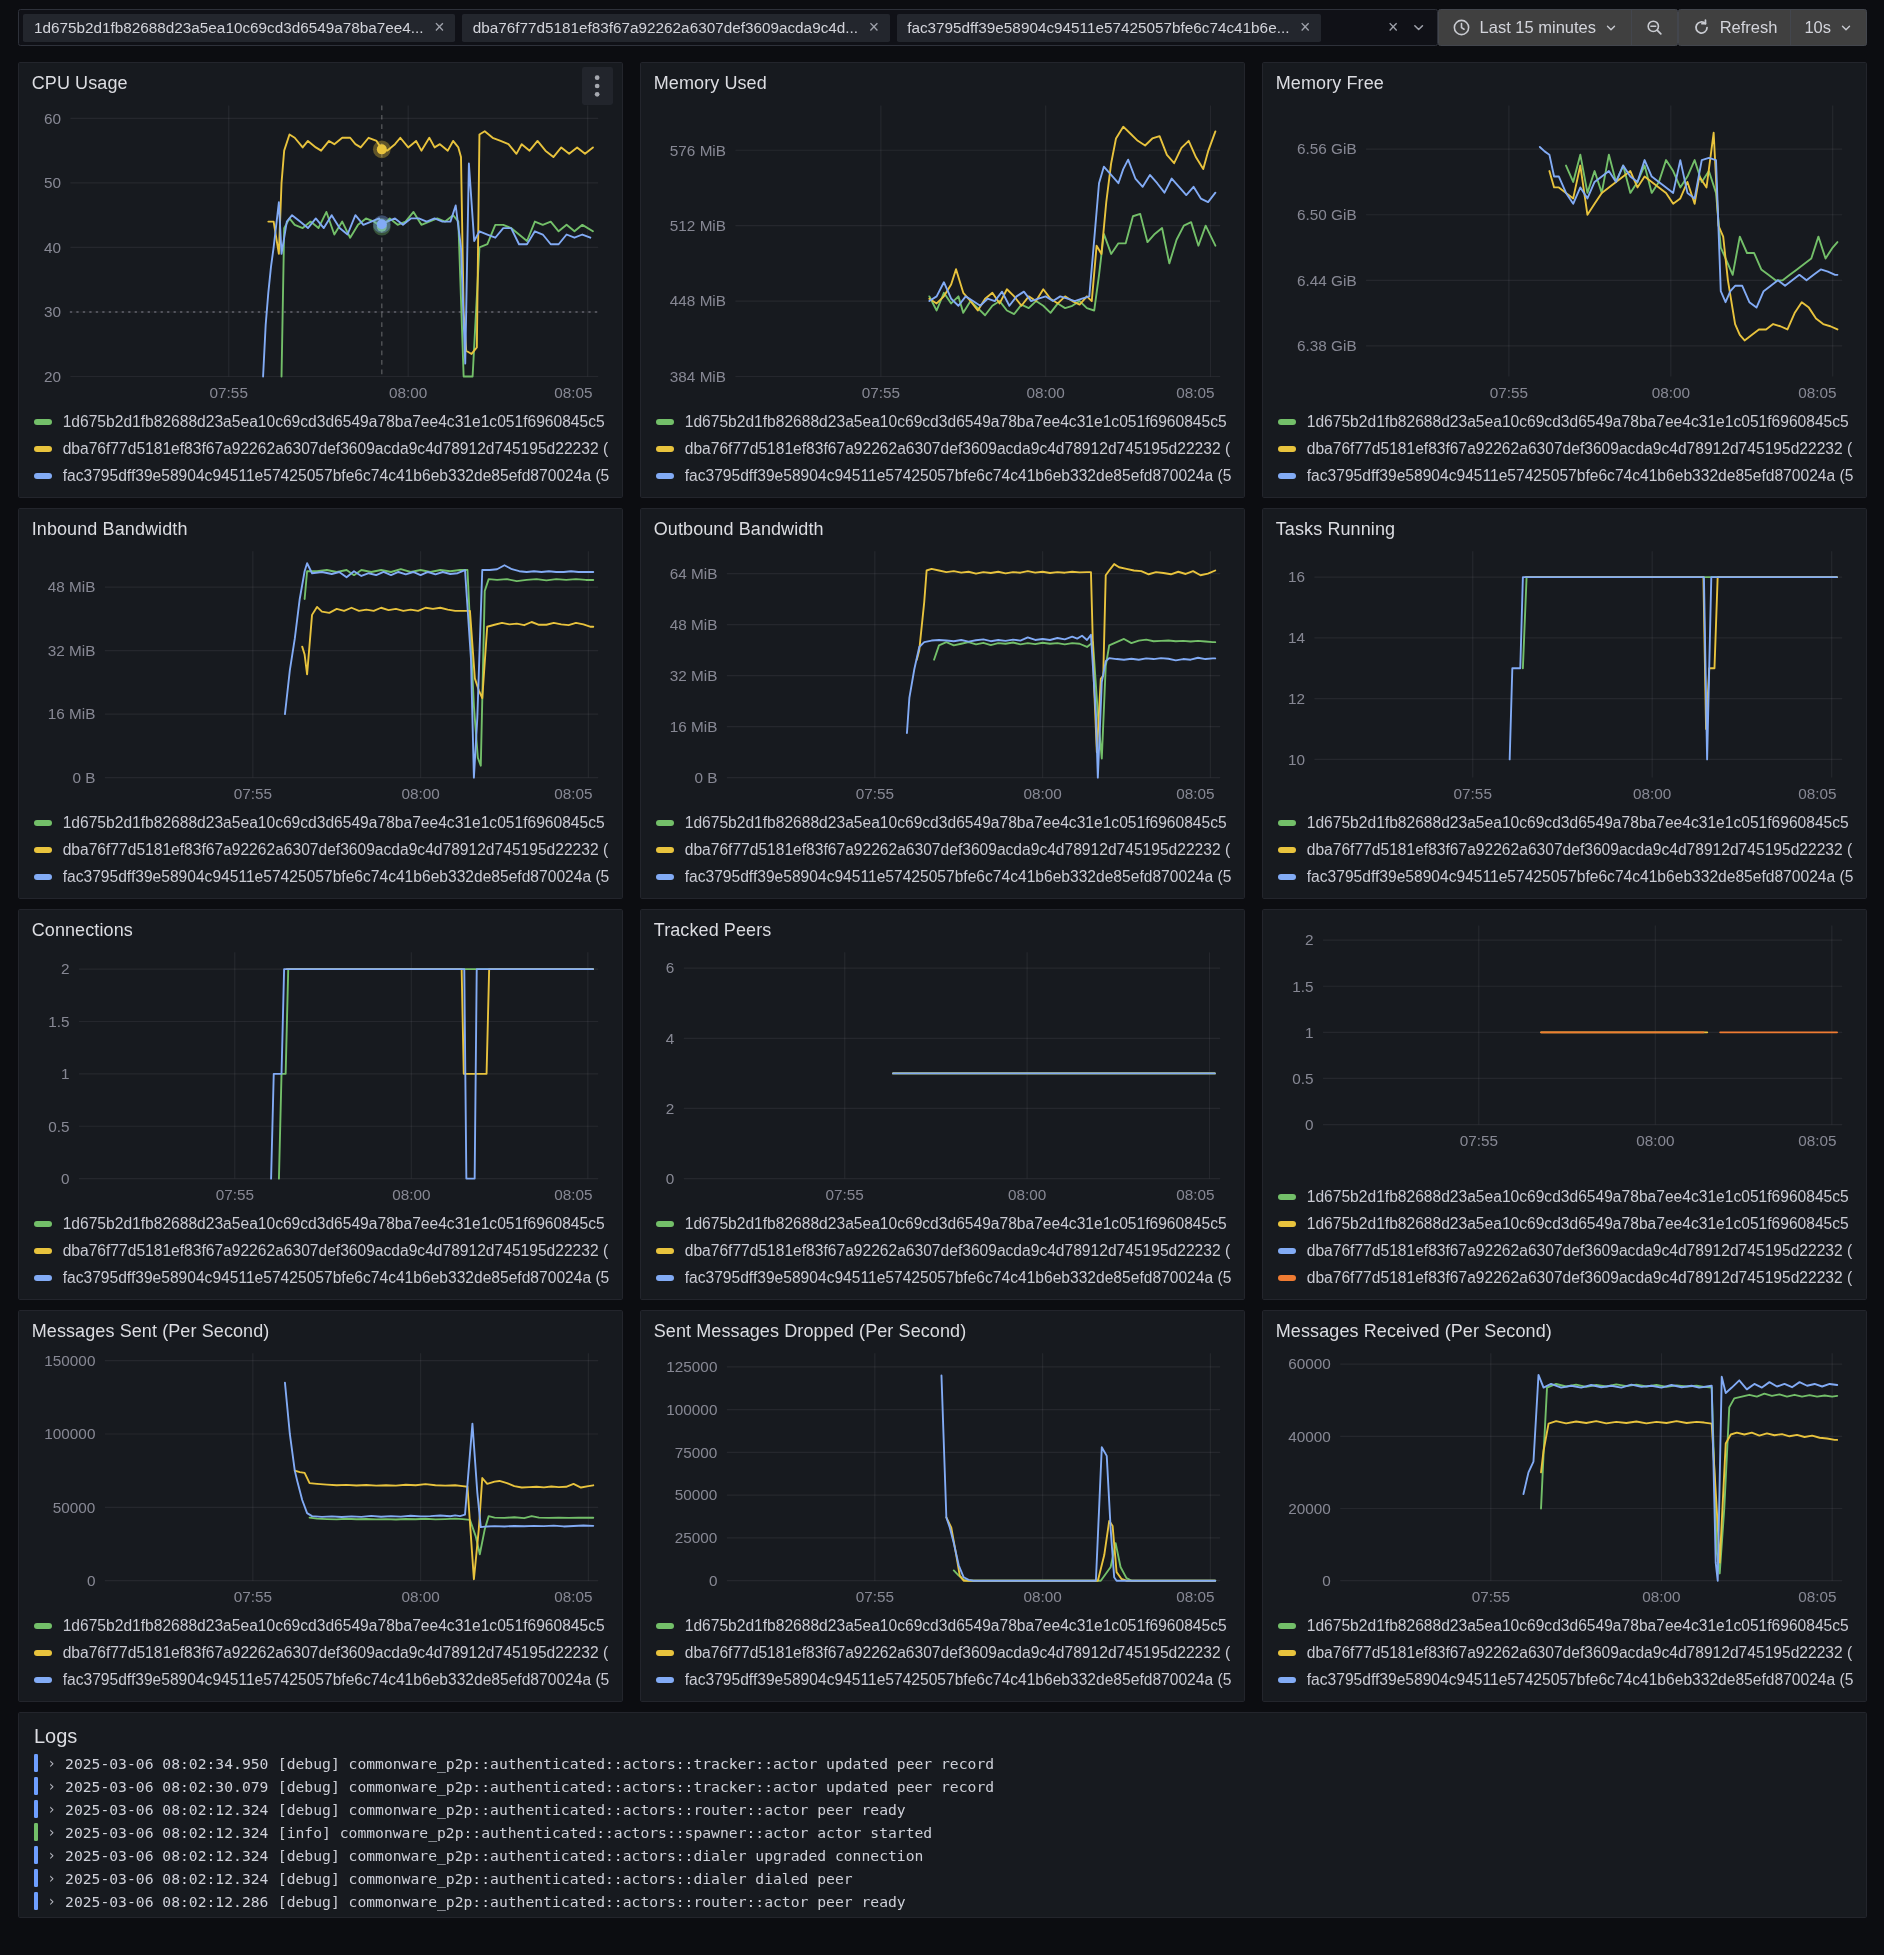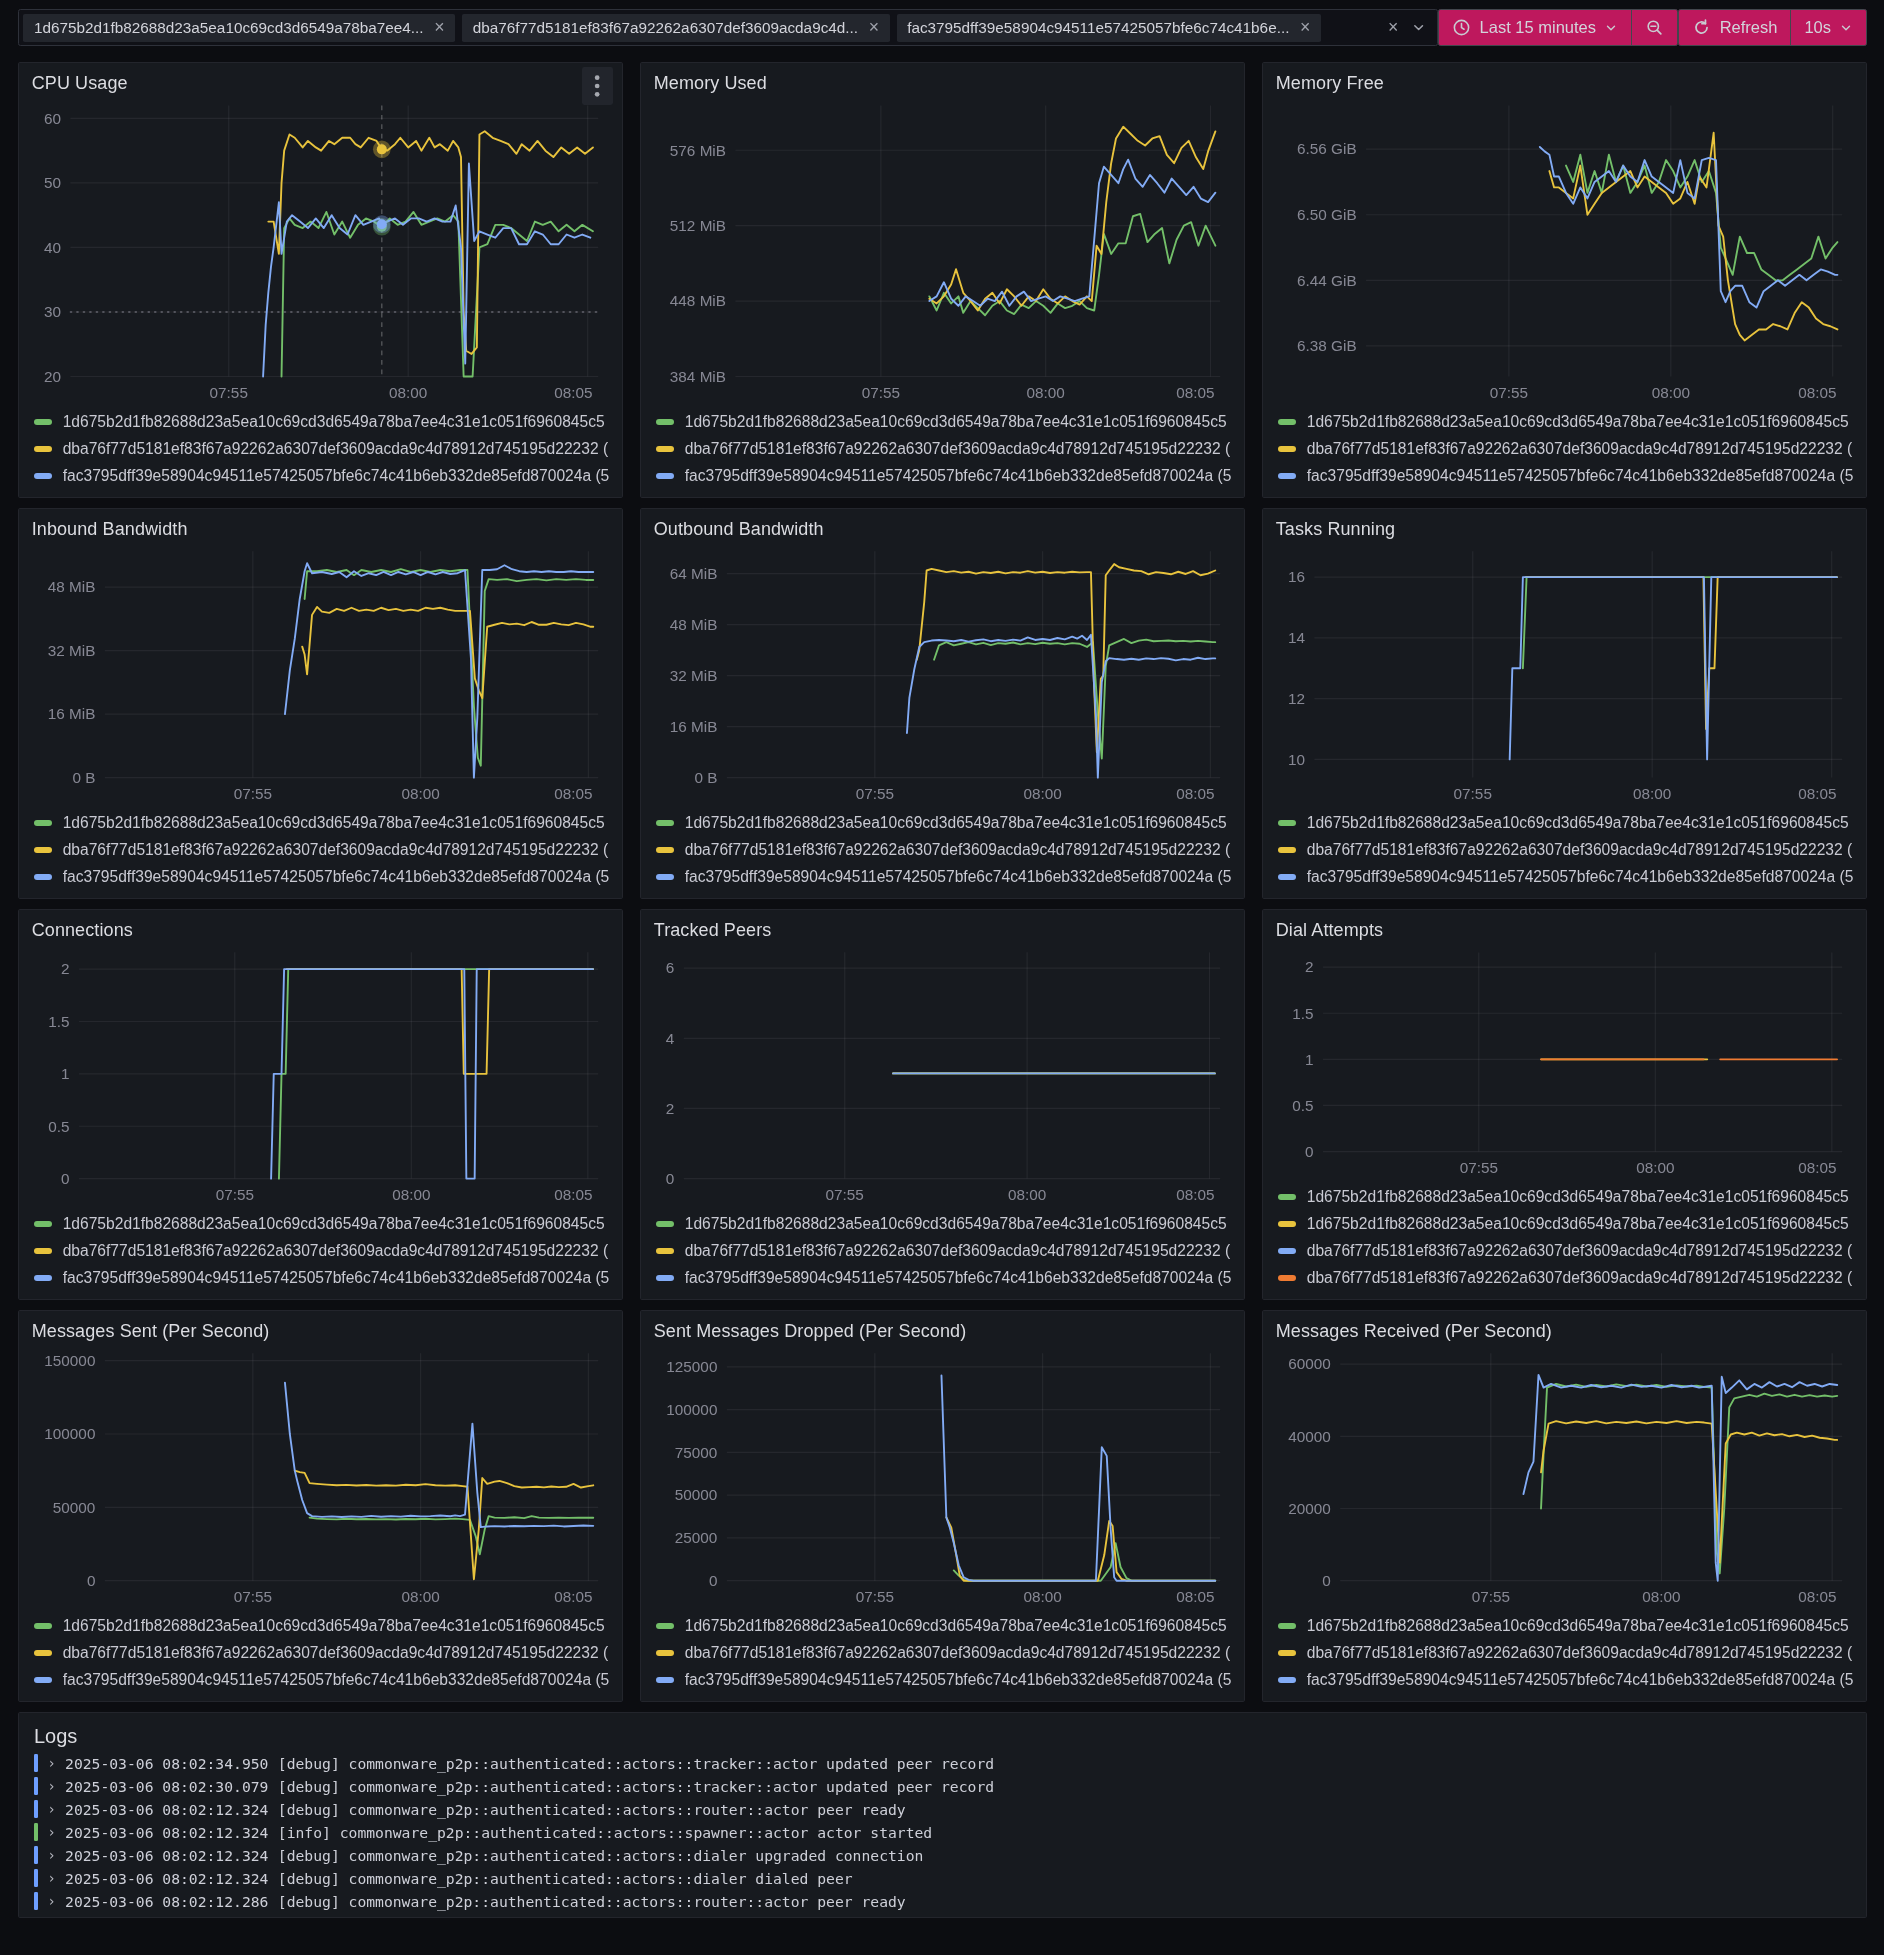--- a/index.html
+++ b/index.html
@@ -6,21 +6,21 @@
   .app{width:1885px;height:1955px;background:#0c0d11;overflow:hidden;position:relative;color:#d8d9de;}
   
   .topbar{display:flex;align-items:center;padding:9.4px 17.7px 0 17.7px;gap:0;}
   .filter-box{flex:1;display:flex;align-items:center;border:1.2px solid #2e313a;border-radius:2.4px;
     padding:3.5px 10.6px 3.5px 4.7px;gap:7px;background:#101117;height:37px;box-sizing:border-box;}
   .chip{display:flex;align-items:center;background:#23262d;border-radius:1.8px;padding:0 10.6px;height:28px;
     font-size:15.3px;color:#d3d4db;gap:10.6px;flex:none;}
   .chip .x{color:#9fa2ab;font-size:17.7px;line-height:1;}
   .filter-tail{margin-left:auto;display:flex;align-items:center;gap:13px;color:#9fa2ab;}
   .filter-tail .x{font-size:17.7px;}
-  .btn-group{display:flex;align-items:stretch;border:1.2px solid #43464d;border-radius:2.4px;background:#be185d;
+  .btn-group{display:flex;align-items:stretch;border:1.2px solid #43464d;border-radius:2.4px;background:#404040;
     height:37px;box-sizing:border-box;flex:none;}
   .btn{display:flex;align-items:center;gap:8.3px;padding:0 13px;font-size:16.5px;color:#d3d4db;white-space:nowrap;}
   .btn + .btn{border-left:1.2px solid #43464d;}
   .icon{display:inline-flex;align-items:center;justify-content:center;}
   .icon svg{display:block;}
   
   .grid{display:grid;grid-template-columns:repeat(3,1fr);grid-template-rows:436px 391px 391px 392px;
     gap:10px 16.5px;margin:15.3px 17.7px 0 17.7px;}
   .panel{background:#171a1f;border:0.6px solid #23252c;border-radius:1.8px;display:flex;flex-direction:column;
     padding:7px 13px 7px 13px;min-width:0;box-sizing:border-box;}
@@ -458,23 +458,20 @@
             <span class="pill" style="background: rgb(232, 195, 61);"></span>
             <span>dba76f77d5181ef83f67a92262a6307def3609acda9c4d78912d745195d22232 (18.</span>
           </div>
           <div class="legend-row">
             <span class="pill" style="background: rgb(130, 171, 245);"></span>
             <span>fac3795dff39e58904c94511e57425057bfe6c74c41b6eb332de85efd870024a (54.</span>
           </div>
         </div>
       </div>
       <div class="panel">
-        <div class="panel-header">
-          <div class="panel-title">Dial Attempts</div>
-        </div>
         <div class="chart">
           <svg width="578" height="236" viewBox="0 0 981 400">
             <line x1="79.8" y1="352" x2="961" y2="352" stroke="rgba(204,204,220,0.08)" stroke-width="2"></line>
             <text x="63.8" y="361" text-anchor="end" font-size="26" fill="rgba(204,204,220,0.62)" font-family="Liberation Sans, sans-serif">0</text>
             <line x1="79.8" y1="273.7592592592593" x2="961" y2="273.7592592592593" stroke="rgba(204,204,220,0.08)" stroke-width="2"></line>
             <text x="63.8" y="282.7592592592593" text-anchor="end" font-size="26" fill="rgba(204,204,220,0.62)" font-family="Liberation Sans, sans-serif">0.5</text>
             <line x1="79.8" y1="195.51851851851853" x2="961" y2="195.51851851851853" stroke="rgba(204,204,220,0.08)" stroke-width="2"></line>
             <text x="63.8" y="204.51851851851853" text-anchor="end" font-size="26" fill="rgba(204,204,220,0.62)" font-family="Liberation Sans, sans-serif">1</text>
             <line x1="79.8" y1="117.27777777777779" x2="961" y2="117.27777777777779" stroke="rgba(204,204,220,0.08)" stroke-width="2"></line>
             <text x="63.8" y="126.27777777777779" text-anchor="end" font-size="26" fill="rgba(204,204,220,0.62)" font-family="Liberation Sans, sans-serif">1.5</text>

